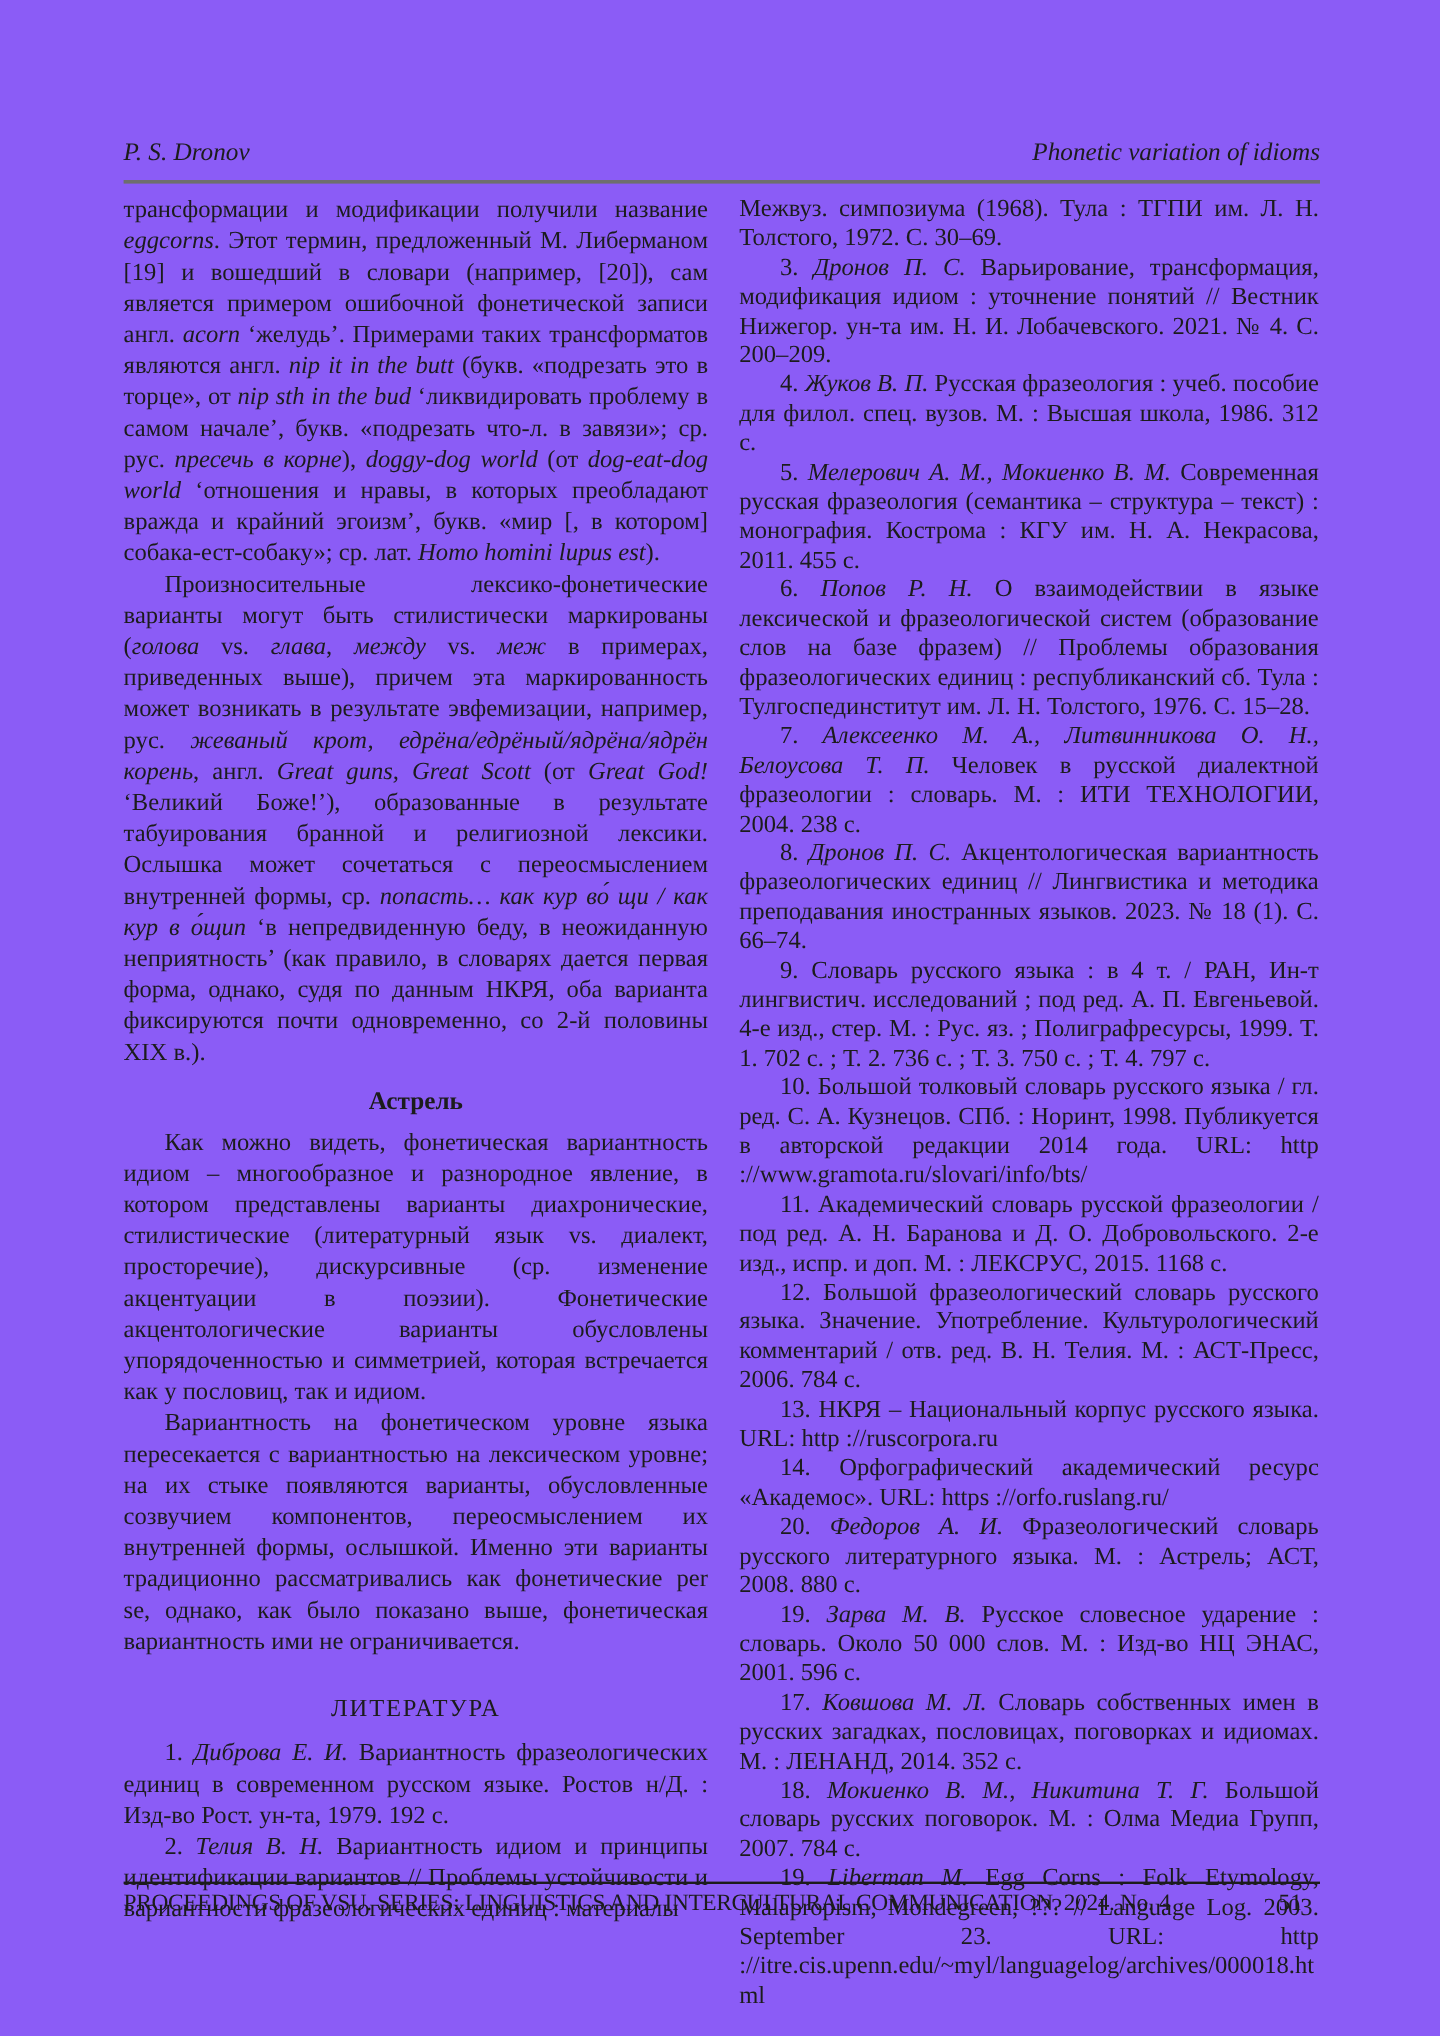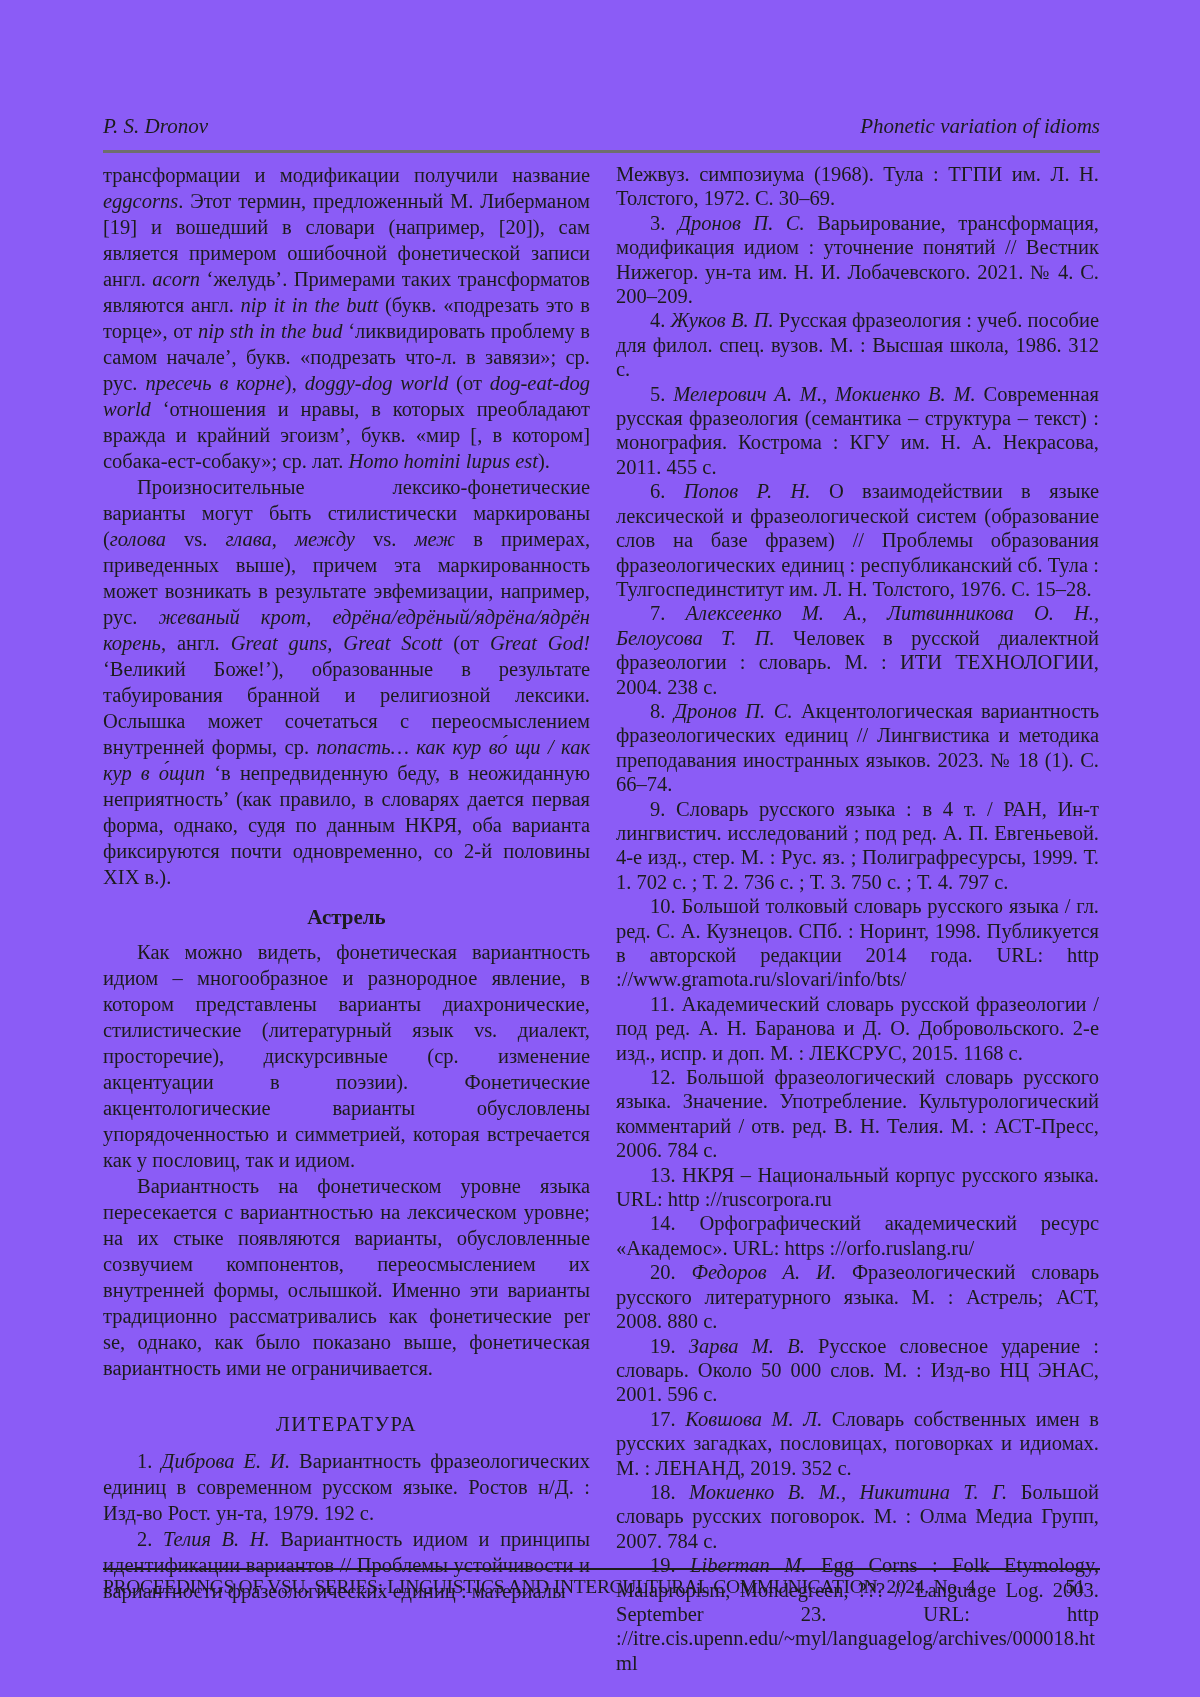--- a/index.html
+++ b/index.html
@@ -99,21 +99,21 @@
       <p class="para indent"><span>7. </span><span class="it">Алексеенко М. А., Литвинникова О. Н., Белоусова Т. П.</span><span> Человек в русской диалектной фразеологии : словарь. М. : ИТИ ТЕХНОЛОГИИ, 2004. 238 с.</span></p>
       <p class="para indent"><span>8. </span><span class="it">Дронов П. С.</span><span> Акцентологическая вариантность фразеологических единиц // Лингвистика и методика преподавания иностранных языков. 2023. № 18 (1). С. 66–74.</span></p>
       <p class="para indent"><span>9. Словарь русского языка : в 4 т. / РАН, Ин-т лингвистич. исследований ; под ред. А. П. Евгеньевой. 4-е изд., стер. М. : Рус. яз. ; Полиграфресурсы, 1999. Т. 1. 702 с. ; Т. 2. 736 с. ; Т. 3. 750 с. ; Т. 4. 797 с.</span></p>
       <p class="para indent"><span>10. Большой толковый словарь русского языка / гл. ред. С. А. Кузнецов. СПб. : Норинт, 1998. Публикуется в авторской редакции 2014 года. URL: http ://www.gramota.ru/slovari/info/bts/</span></p>
       <p class="para indent"><span>11. Академический словарь русской фразеологии / под ред. А. Н. Баранова и Д. О. Добровольского. 2-е изд., испр. и доп. М. : ЛЕКСРУС, 2015. 1168 с.</span></p>
       <p class="para indent"><span>12. Большой фразеологический словарь русского языка. Значение. Употребление. Культурологический комментарий / отв. ред. В. Н. Телия. М. : АСТ-Пресс, 2006. 784 с.</span></p>
       <p class="para indent"><span>13. НКРЯ – Национальный корпус русского языка. URL: http ://ruscorpora.ru</span></p>
       <p class="para indent"><span>14. Орфографический академический ресурс «Академос». URL: https ://orfo.ruslang.ru/</span></p>
       <p class="para indent"><span>20. </span><span class="it">Федоров А. И.</span><span> Фразеологический словарь русского литературного языка. М. : Астрель; АСТ, 2008. 880 с.</span></p>
       <p class="para indent"><span>19. </span><span class="it">Зарва М. В.</span><span> Русское словесное ударение : словарь. Около 50 000 слов. М. : Изд-во НЦ ЭНАС, 2001. 596 с.</span></p>
-      <p class="para indent"><span>17. </span><span class="it">Ковшова М. Л.</span><span> Словарь собственных имен в русских загадках, пословицах, поговорках и идиомах. М. : ЛЕНАНД, 2019. 352 с.</span></p>
+      <p class="para indent"><span>17. </span><span class="it">Ковшова М. Л.</span><span> Словарь собственных имен в русских загадках, пословицах, поговорках и идиомах. М. : ЛЕНАНД, 2014. 352 с.</span></p>
       <p class="para indent"><span>18. </span><span class="it">Мокиенко В. М., Никитина Т. Г.</span><span> Большой словарь русских поговорок. М. : Олма Медиа Групп, 2007. 784 с.</span></p>
       <p class="para indent"><span>19. </span><span class="it">Liberman M.</span><span> Egg Corns : Folk Etymology, Malapropism, Mondegreen, ??? // Language Log. 2003. September 23. URL: http ://itre.cis.upenn.edu/~myl/languagelog/archives/000018.html</span></p>
     </div>
 
   <div class="footer-rule"></div>
   <div class="footer">
     <span>PROCEEDINGS OF VSU. SERIES: LINGUISTICS AND INTERCULTURAL COMMUNICATION. 2024. No. 4</span>
     <span class="page-num">51</span>
   </div>
 

